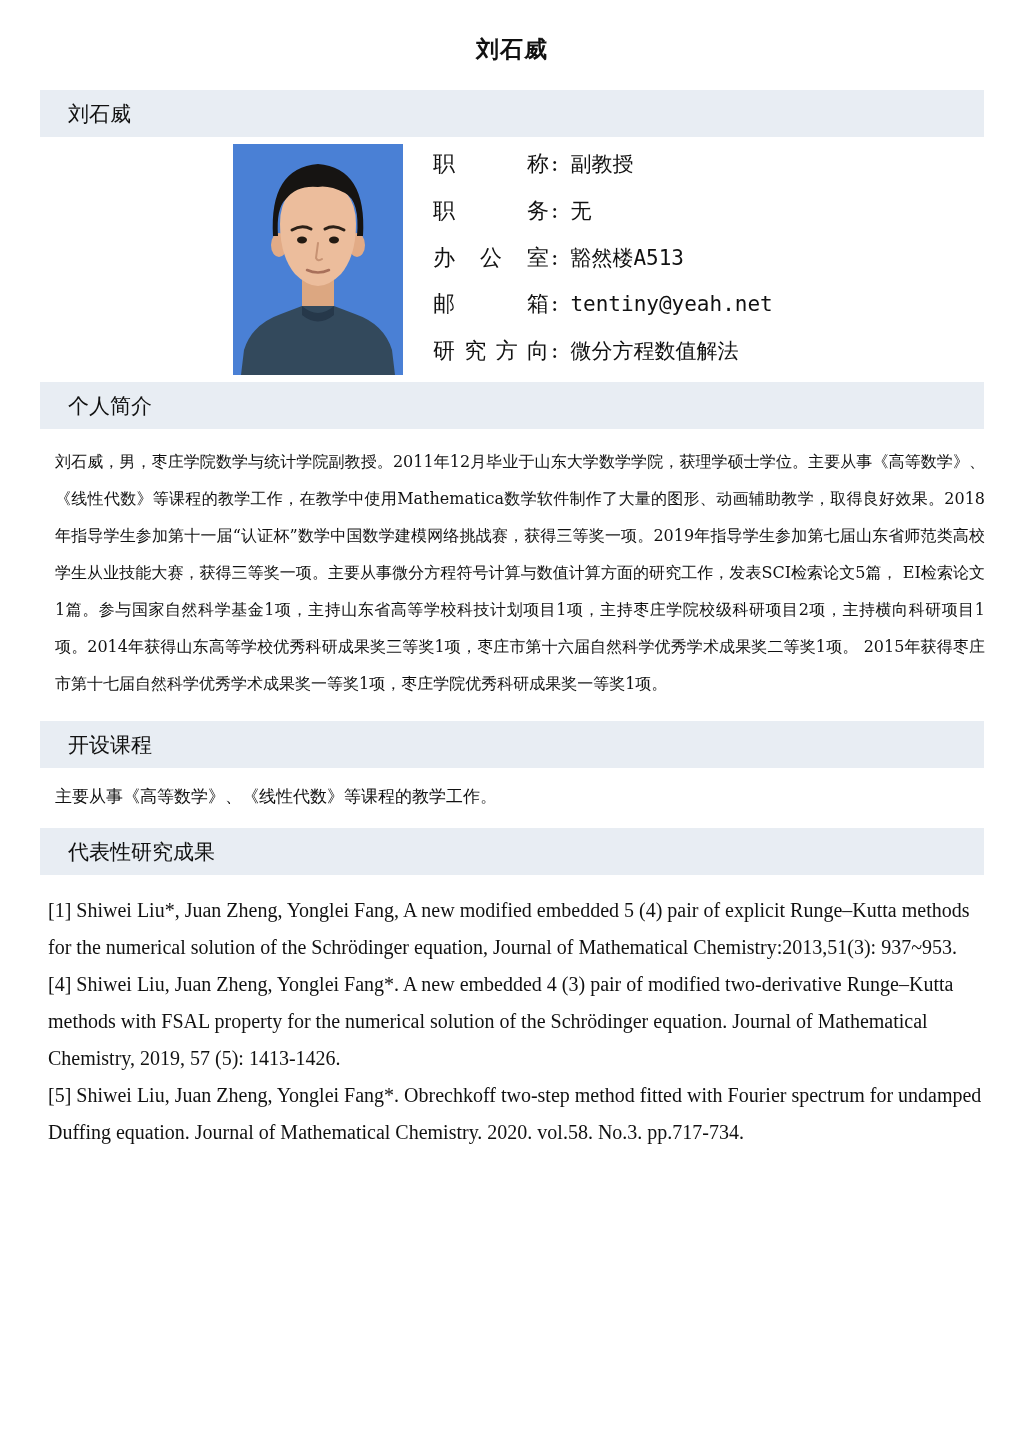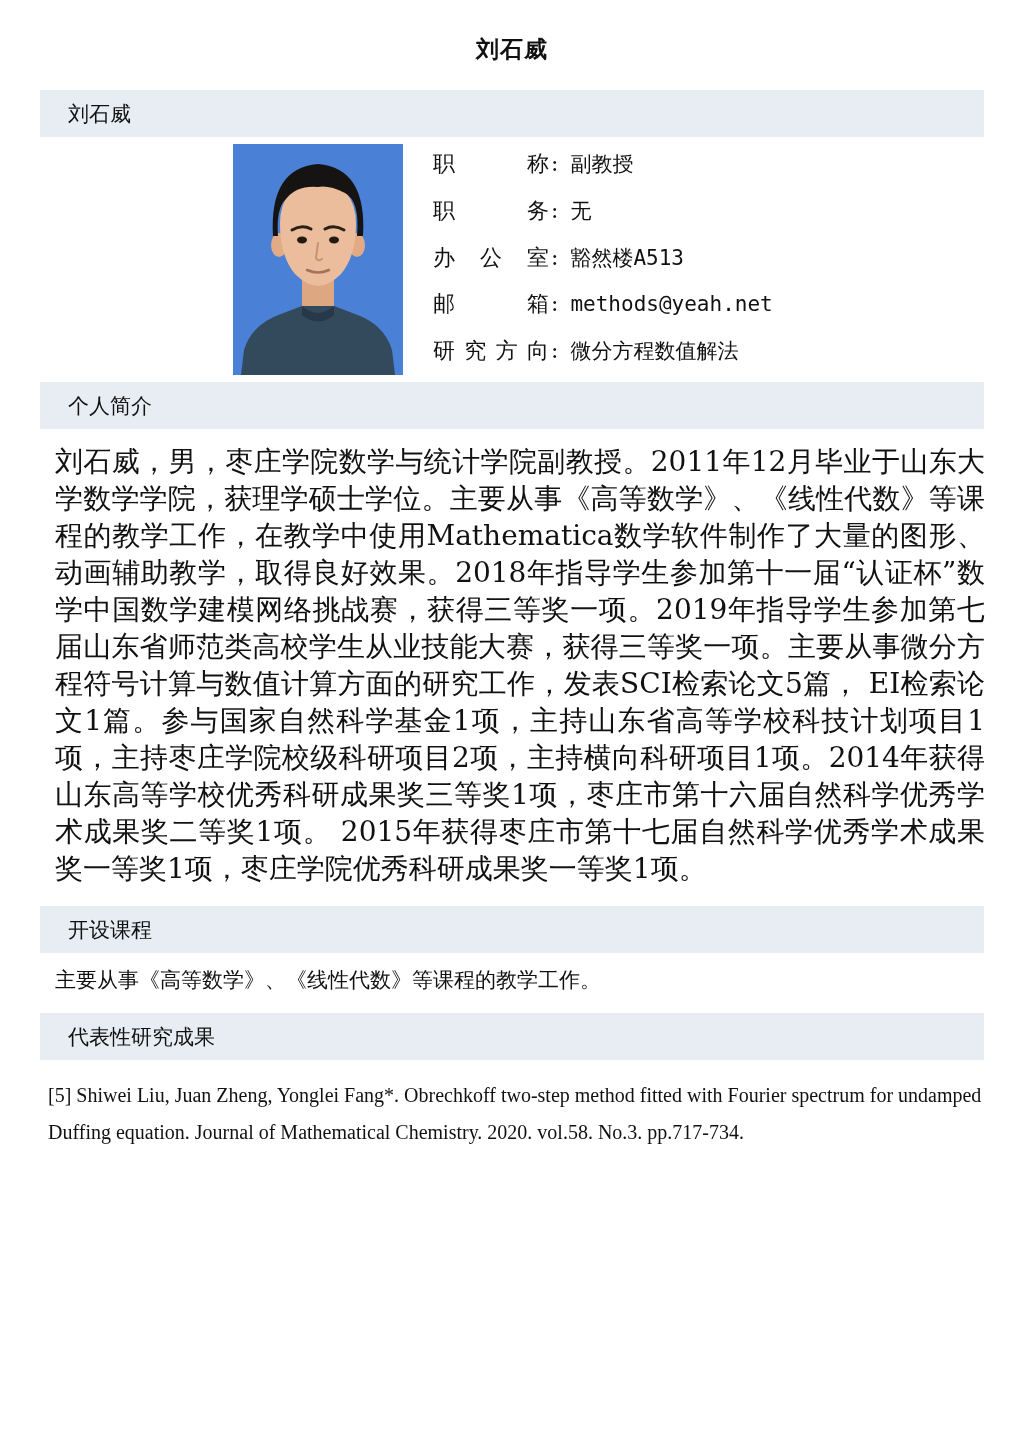--- a/index.html
+++ b/index.html
@@ -63,33 +63,33 @@
   .field-label {
     display: inline-block;
     width: 116px;
     text-align: justify;
     text-align-last: justify;
   }
   .field-colon { margin: 0 12px 0 2px; }
   .field-value { font-family: "DejaVu Sans Mono", monospace; font-size: 21px; }
   .intro-text {
     margin: 14px 39px 0 55px;
-    font-size: 28px;
+    font-size: 16px;
     line-height: 37px;
     text-align: justify;
     font-family: "DejaVu Serif", serif;
   }
   .section-bar-intro { margin-top: 7px; }
   .section-bar-courses { margin-top: 19px; align-items: center; }
   .section-bar-pubs { margin-top: 16px; }
   .courses-text {
     margin: 14px 55px 0 55px;
-    font-size: 21px;
+    font-size: 17px;
     line-height: 30px;
-    font-family: Liberation Mono, monospace;
+    font-family: Liberation Sans, sans-serif;
   }
   .pubs {
     margin: 17px 40px 0 48px;
     font-family: "Liberation Serif", serif;
     font-size: 20px;
     line-height: 37px;
   }
   .pub { margin: 0; }
 </style>
 </head>
@@ -132,21 +132,21 @@
         <span class="field-value">无</span>
     </div>
     <div class="field">
       <span class="field-label">办公室</span>
         <span class="field-colon">:</span>
         <span class="field-value">豁然楼A513</span>
     </div>
     <div class="field">
       <span class="field-label">邮箱</span>
         <span class="field-colon">:</span>
-        <span class="field-value">methods@yeah.net</span>
+        <span class="field-value">tentiny@yeah.net</span>
     </div>
     <div class="field">
       <span class="field-label">研究方向</span>
         <span class="field-colon">:</span>
         <span class="field-value">微分方程数值解法</span>
     </div>
   </div>
 </div>
 
 <div class="bar section-bar-intro">
@@ -156,14 +156,16 @@
 
 <div class="bar section-bar-courses">
   <span>开设课程</span>
 </div>
 <p class="courses-text">主要从事《高等数学》、《线性代数》等课程的教学工作。</p>
 
 <div class="bar section-bar-pubs">
   <span>代表性研究成果</span>
 </div>
 <div class="pubs">
+  <p class="pub">[1] Shiwei Liu*, Juan Zheng, Yonglei Fang, A new modified embedded 5 (4) pair of explicit Runge–Kutta methods for the numerical solution of the Schrödinger equation, Journal of Mathematical Chemistry:2013,51(3): 937~953.</p>
+  <p class="pub">[4] Shiwei Liu, Juan Zheng, Yonglei Fang*. A new embedded 4 (3) pair of modified two-derivative Runge–Kutta methods with FSAL property for the numerical solution of the Schrödinger equation. Journal of Mathematical Chemistry, 2019, 57 (5): 1413-1426.</p>
   <p class="pub">[5] Shiwei Liu, Juan Zheng, Yonglei Fang*. Obrechkoff two-step method fitted with Fourier spectrum for undamped Duffing equation. Journal of Mathematical Chemistry. 2020. vol.58. No.3. pp.717-734.</p>
 </div>
 
 </body></html>

